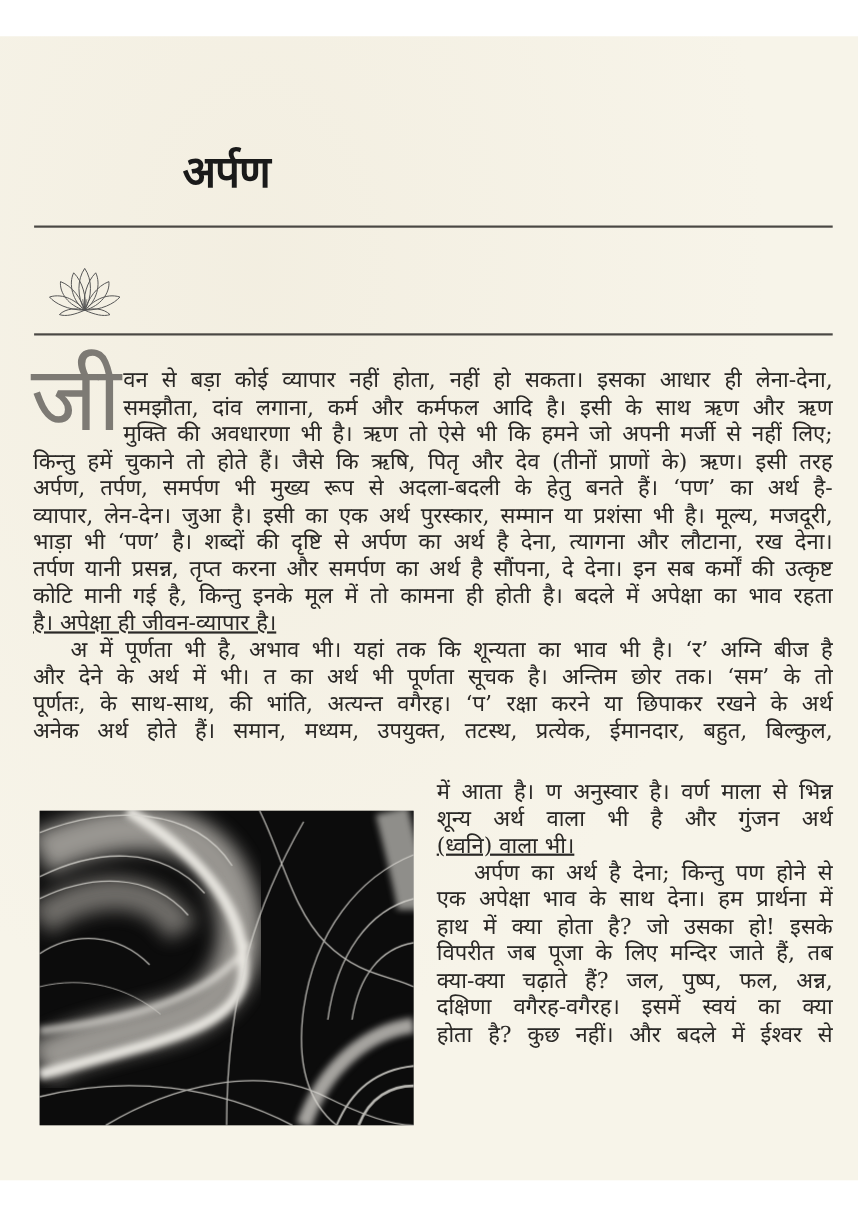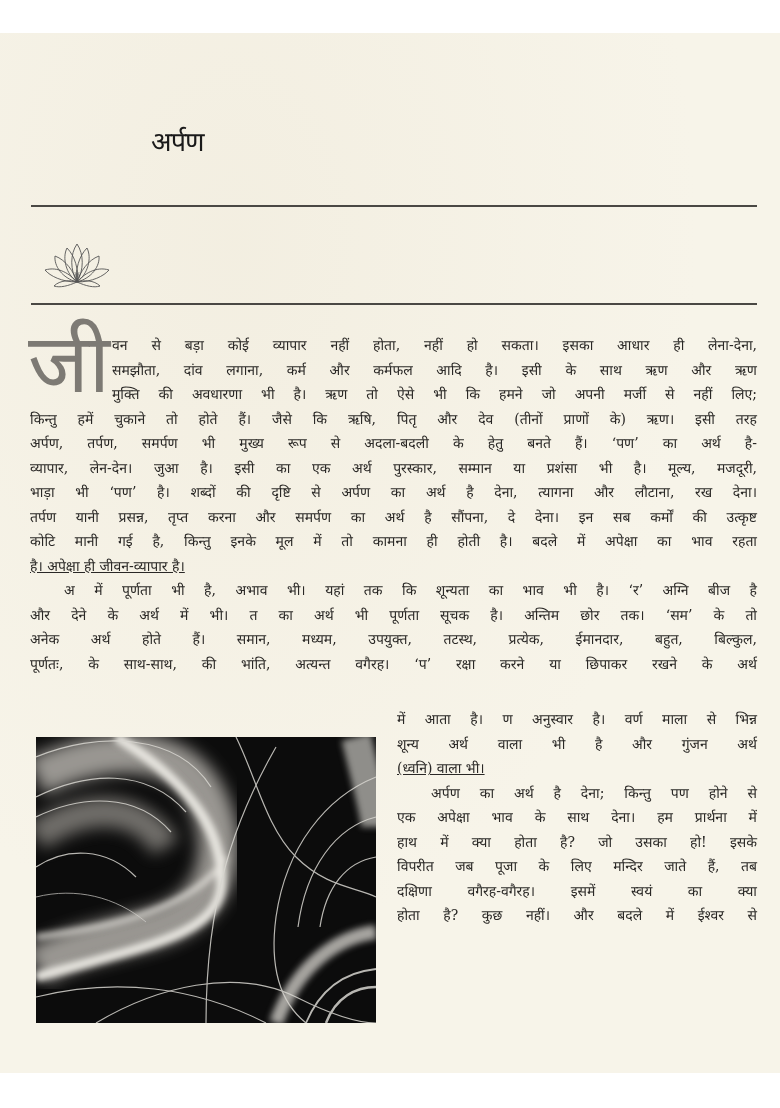--- a/index.html
+++ b/index.html
@@ -3,35 +3,35 @@
 <meta charset="utf-8">
 <style>
   html, body { margin: 0; padding: 0; background: #ffffff; }
   body { width: 780px; height: 1108px; position: relative; overflow: hidden; }
   .page {
     position: absolute; left: 0; top: 33px; width: 780px; height: 1040px;
     background: #f7f4e9;
     background-image: radial-gradient(ellipse at 30% 20%, rgba(235,228,210,0.35), rgba(247,244,233,0) 60%);
   }
   .title {
-    position: absolute; left: 150px; top: 84px; margin: 1px;
-    font-family: "DejaVu Sans", sans-serif; font-weight: normal;
-    font-size: 27px; line-height: 48px; color: #1a1a1a; letter-spacing: -1px;
+    position: absolute; left: 150px; top: 84px; margin: 16px;
+    font-family: "DejaVu Sans", sans-serif; font-weight: bold;
+    font-size: 40px; line-height: 48px; color: #1a1a1a; letter-spacing: -1px;
   }
   .rule { position: absolute; left: 31px; width: 726px; height: 1.5px; background: #4a4844; }
   .rule-top { top: 172px; }
   .rule-bottom { top: 270px; }
   .lotus { position: absolute; left: 42px; top: 207px; width: 70px; height: 50px; }
   .question {
     position: absolute; left: 150px; top: 199px; width: 610px; margin: 0;
     font-family: "DejaVu Sans", sans-serif; font-size: 18.5px; line-height: 27px;
     color: #222; letter-spacing: -0.3px;
   }
   .body-text {
-    font-family: "DejaVu Serif", serif; font-size: 14px; line-height: 24.5px;
+    font-family: "DejaVu Serif", serif; font-size: 20px; line-height: 24.5px;
     color: #2a2826; text-align: justify; text-align-last: left;
   }
   .dropcap {
     position: absolute; left: 28px; top: 293px; width: 82px; height: 76px;
     font-family: "DejaVu Sans", sans-serif; font-size: 82px; line-height: 76px;
     color: #7d7a74; margin: 0;
   }
   .para1 { position: absolute; left: 30px; top: 300px; width: 727px; margin: 0; }
   .line { display: block; white-space: nowrap; text-align-last: justify; }
   .line.indented { padding-left: 82px; }
@@ -76,22 +76,22 @@
     <span class="line indented">मुक्ति की अवधारणा भी है। ऋण तो ऐसे भी कि हमने जो अपनी मर्जी से नहीं लिए;</span>
     <span class="line">किन्तु हमें चुकाने तो होते हैं। जैसे कि ऋषि, पितृ और देव (तीनों प्राणों के) ऋण। इसी तरह</span>
     <span class="line">अर्पण, तर्पण, समर्पण भी मुख्य रूप से अदला-बदली के हेतु बनते हैं। ‘पण’ का अर्थ है-</span>
     <span class="line">व्यापार, लेन-देन। जुआ है। इसी का एक अर्थ पुरस्कार, सम्मान या प्रशंसा भी है। मूल्य, मजदूरी,</span>
     <span class="line">भाड़ा भी ‘पण’ है। शब्दों की दृष्टि से अर्पण का अर्थ है देना, त्यागना और लौटाना, रख देना।</span>
     <span class="line">तर्पण यानी प्रसन्न, तृप्त करना और समर्पण का अर्थ है सौंपना, दे देना। इन सब कर्मों की उत्कृष्ट</span>
     <span class="line">कोटि मानी गई है, किन्तु इनके मूल में तो कामना ही होती है। बदले में अपेक्षा का भाव रहता</span>
     <span class="line last">है। अपेक्षा ही जीवन-व्यापार है।</span>
     <span class="line pindent">अ में पूर्णता भी है, अभाव भी। यहां तक कि शून्यता का भाव भी है। ‘र’ अग्नि बीज है</span>
     <span class="line">और देने के अर्थ में भी। त का अर्थ भी पूर्णता सूचक है। अन्तिम छोर तक। ‘सम’ के तो</span>
+    <span class="line">पूर्णतः, के साथ-साथ, की भांति, अत्यन्त वगैरह। ‘प’ रक्षा करने या छिपाकर रखने के अर्थ</span>
     <span class="line">अनेक अर्थ होते हैं। समान, मध्यम, उपयुक्त, तटस्थ, प्रत्येक, ईमानदार, बहुत, बिल्कुल,</span>
-    <span class="line">पूर्णतः, के साथ-साथ, की भांति, अत्यन्त वगैरह। ‘प’ रक्षा करने या छिपाकर रखने के अर्थ</span>
   </div>
 
   <div class="artwork">
     <svg width="340" height="286" viewBox="0 0 340 286">
       <defs>
         <filter id="blur1">
             <feGaussianBlur stdDeviation="3"></feGaussianBlur>
           </filter>
         <filter id="blur2">
             <feGaussianBlur stdDeviation="8"></feGaussianBlur>
@@ -128,17 +128,18 @@
   </div>
 
   <div class="right-col body-text">
     <span class="line">में आता है। ण अनुस्वार है। वर्ण माला से भिन्न</span>
     <span class="line">शून्य अर्थ वाला भी है और गुंजन अर्थ</span>
     <span class="line last">(ध्वनि) वाला भी।</span>
     <span class="line pindent">अर्पण का अर्थ है देना; किन्तु पण होने से</span>
     <span class="line">एक अपेक्षा भाव के साथ देना। हम प्रार्थना में</span>
     <span class="line">हाथ में क्या होता है? जो उसका हो! इसके</span>
     <span class="line">विपरीत जब पूजा के लिए मन्दिर जाते हैं, तब</span>
+    <span class="line">क्या-क्या चढ़ाते हैं? जल, पुष्प, फल, अन्न,</span>
     <span class="line">दक्षिणा वगैरह-वगैरह। इसमें स्वयं का क्या</span>
     <span class="line">होता है? कुछ नहीं। और बदले में ईश्वर से</span>
   </div>
 
 </div>
 
 </body></html>

